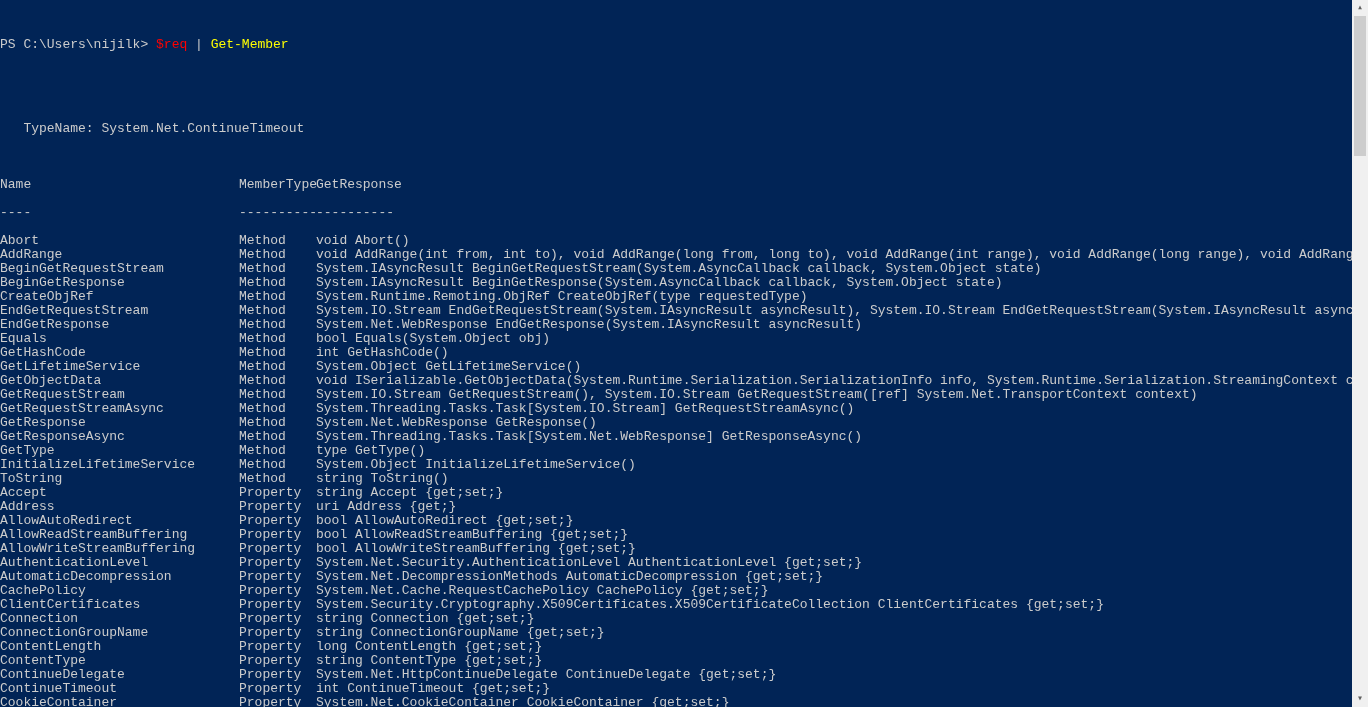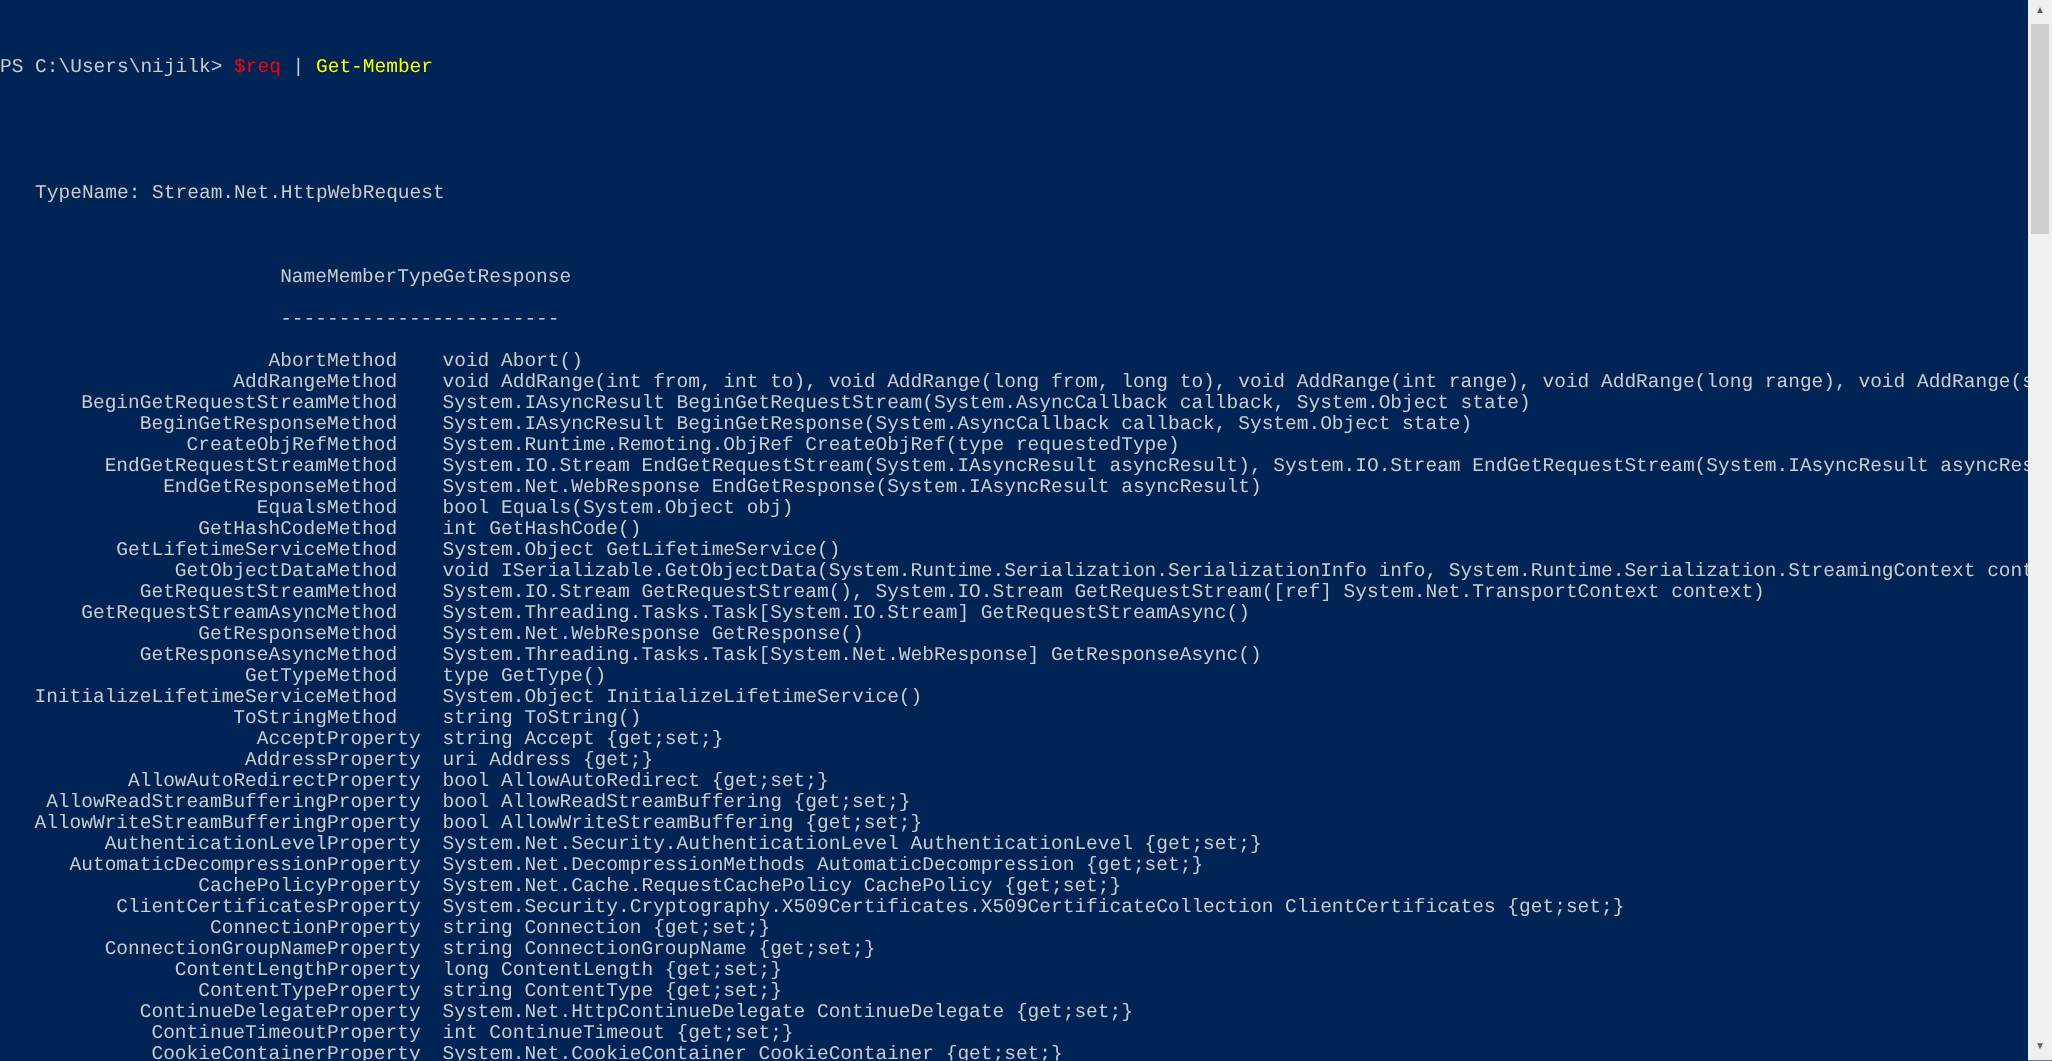--- a/index.html
+++ b/index.html
@@ -22,21 +22,21 @@
     white-space:pre;
     margin-top:24px;
   }
   .prompt-line{padding:0;}
   .prompt{color:#cccccc;}
   .var{color:#ff0000;}
   .pipe{color:#cccccc;}
   .cmd{color:#ffff00;}
   .header-row span{display:inline-block;}
   .row span{display:inline-block;}
-  .col-name{width:218px;text-align:right;}
+  .col-name{width:239px;}
   .col-type{width:77px;}
   .col-def{}
   .scrollbar{
     position:absolute;
     right:0;top:0;
     width:16px;height:707px;
     background:#f0f0f0;
   }
   .scroll-up,.scroll-down{
     width:16px;height:16px;
@@ -58,21 +58,21 @@
     cursor:pointer;
   }
 </style>
 </head>
 <body>
 
 <div class="terminal">
 <div class="prompt-line"><span class="prompt">PS C:\Users\nijilk&gt; </span><span class="var">$req</span><span class="pipe"> | </span><span class="cmd">Get-Member</span></div>
 <div>&nbsp;</div>
 <div>&nbsp;</div>
-<div>   TypeName: Stream.Net.HttpWebRequest</div>
+<div>   TypeName: System.Net.ContinueTimeout</div>
 <div>&nbsp;</div>
 <div class="header-row"><span class="col-name">Name</span><span class="col-type">MemberType</span><span class="col-def">GetResponse</span></div>
 <div class="header-row"><span class="col-name">----</span><span class="col-type">----------</span><span class="col-def">----------</span></div>
 <div id="rows"><div class="row"><span class="col-name">Abort</span><span class="col-type">Method</span><span class="col-def">void Abort()</span></div><div class="row"><span class="col-name">AddRange</span><span class="col-type">Method</span><span class="col-def">void AddRange(int from, int to), void AddRange(long from, long to), void AddRange(int range), void AddRange(long range), void AddRange(strin...</span></div><div class="row"><span class="col-name">BeginGetRequestStream</span><span class="col-type">Method</span><span class="col-def">System.IAsyncResult BeginGetRequestStream(System.AsyncCallback callback, System.Object state)</span></div><div class="row"><span class="col-name">BeginGetResponse</span><span class="col-type">Method</span><span class="col-def">System.IAsyncResult BeginGetResponse(System.AsyncCallback callback, System.Object state)</span></div><div class="row"><span class="col-name">CreateObjRef</span><span class="col-type">Method</span><span class="col-def">System.Runtime.Remoting.ObjRef CreateObjRef(type requestedType)</span></div><div class="row"><span class="col-name">EndGetRequestStream</span><span class="col-type">Method</span><span class="col-def">System.IO.Stream EndGetRequestStream(System.IAsyncResult asyncResult), System.IO.Stream EndGetRequestStream(System.IAsyncResult asyncResult,...</span></div><div class="row"><span class="col-name">EndGetResponse</span><span class="col-type">Method</span><span class="col-def">System.Net.WebResponse EndGetResponse(System.IAsyncResult asyncResult)</span></div><div class="row"><span class="col-name">Equals</span><span class="col-type">Method</span><span class="col-def">bool Equals(System.Object obj)</span></div><div class="row"><span class="col-name">GetHashCode</span><span class="col-type">Method</span><span class="col-def">int GetHashCode()</span></div><div class="row"><span class="col-name">GetLifetimeService</span><span class="col-type">Method</span><span class="col-def">System.Object GetLifetimeService()</span></div><div class="row"><span class="col-name">GetObjectData</span><span class="col-type">Method</span><span class="col-def">void ISerializable.GetObjectData(System.Runtime.Serialization.SerializationInfo info, System.Runtime.Serialization.StreamingContext context)</span></div><div class="row"><span class="col-name">GetRequestStream</span><span class="col-type">Method</span><span class="col-def">System.IO.Stream GetRequestStream(), System.IO.Stream GetRequestStream([ref] System.Net.TransportContext context)</span></div><div class="row"><span class="col-name">GetRequestStreamAsync</span><span class="col-type">Method</span><span class="col-def">System.Threading.Tasks.Task[System.IO.Stream] GetRequestStreamAsync()</span></div><div class="row"><span class="col-name">GetResponse</span><span class="col-type">Method</span><span class="col-def">System.Net.WebResponse GetResponse()</span></div><div class="row"><span class="col-name">GetResponseAsync</span><span class="col-type">Method</span><span class="col-def">System.Threading.Tasks.Task[System.Net.WebResponse] GetResponseAsync()</span></div><div class="row"><span class="col-name">GetType</span><span class="col-type">Method</span><span class="col-def">type GetType()</span></div><div class="row"><span class="col-name">InitializeLifetimeService</span><span class="col-type">Method</span><span class="col-def">System.Object InitializeLifetimeService()</span></div><div class="row"><span class="col-name">ToString</span><span class="col-type">Method</span><span class="col-def">string ToString()</span></div><div class="row"><span class="col-name">Accept</span><span class="col-type">Property</span><span class="col-def">string Accept {get;set;}</span></div><div class="row"><span class="col-name">Address</span><span class="col-type">Property</span><span class="col-def">uri Address {get;}</span></div><div class="row"><span class="col-name">AllowAutoRedirect</span><span class="col-type">Property</span><span class="col-def">bool AllowAutoRedirect {get;set;}</span></div><div class="row"><span class="col-name">AllowReadStreamBuffering</span><span class="col-type">Property</span><span class="col-def">bool AllowReadStreamBuffering {get;set;}</span></div><div class="row"><span class="col-name">AllowWriteStreamBuffering</span><span class="col-type">Property</span><span class="col-def">bool AllowWriteStreamBuffering {get;set;}</span></div><div class="row"><span class="col-name">AuthenticationLevel</span><span class="col-type">Property</span><span class="col-def">System.Net.Security.AuthenticationLevel AuthenticationLevel {get;set;}</span></div><div class="row"><span class="col-name">AutomaticDecompression</span><span class="col-type">Property</span><span class="col-def">System.Net.DecompressionMethods AutomaticDecompression {get;set;}</span></div><div class="row"><span class="col-name">CachePolicy</span><span class="col-type">Property</span><span class="col-def">System.Net.Cache.RequestCachePolicy CachePolicy {get;set;}</span></div><div class="row"><span class="col-name">ClientCertificates</span><span class="col-type">Property</span><span class="col-def">System.Security.Cryptography.X509Certificates.X509CertificateCollection ClientCertificates {get;set;}</span></div><div class="row"><span class="col-name">Connection</span><span class="col-type">Property</span><span class="col-def">string Connection {get;set;}</span></div><div class="row"><span class="col-name">ConnectionGroupName</span><span class="col-type">Property</span><span class="col-def">string ConnectionGroupName {get;set;}</span></div><div class="row"><span class="col-name">ContentLength</span><span class="col-type">Property</span><span class="col-def">long ContentLength {get;set;}</span></div><div class="row"><span class="col-name">ContentType</span><span class="col-type">Property</span><span class="col-def">string ContentType {get;set;}</span></div><div class="row"><span class="col-name">ContinueDelegate</span><span class="col-type">Property</span><span class="col-def">System.Net.HttpContinueDelegate ContinueDelegate {get;set;}</span></div><div class="row"><span class="col-name">ContinueTimeout</span><span class="col-type">Property</span><span class="col-def">int ContinueTimeout {get;set;}</span></div><div class="row"><span class="col-name">CookieContainer</span><span class="col-type">Property</span><span class="col-def">System.Net.CookieContainer CookieContainer {get;set;}</span></div><div class="row"><span class="col-name">CreatorInstance</span><span class="col-type">Property</span><span class="col-def">System.Net.IWebRequestCreate CreatorInstance {get;}</span></div><div class="row"><span class="col-name">Credentials</span><span class="col-type">Property</span><span class="col-def">System.Net.ICredentials Credentials {get;set;}</span></div></div>
 </div>
 
 <div class="scrollbar">
   <div class="scroll-up">▴</div>
   <div class="scroll-thumb"></div>
   <div class="scroll-down">▾</div>

